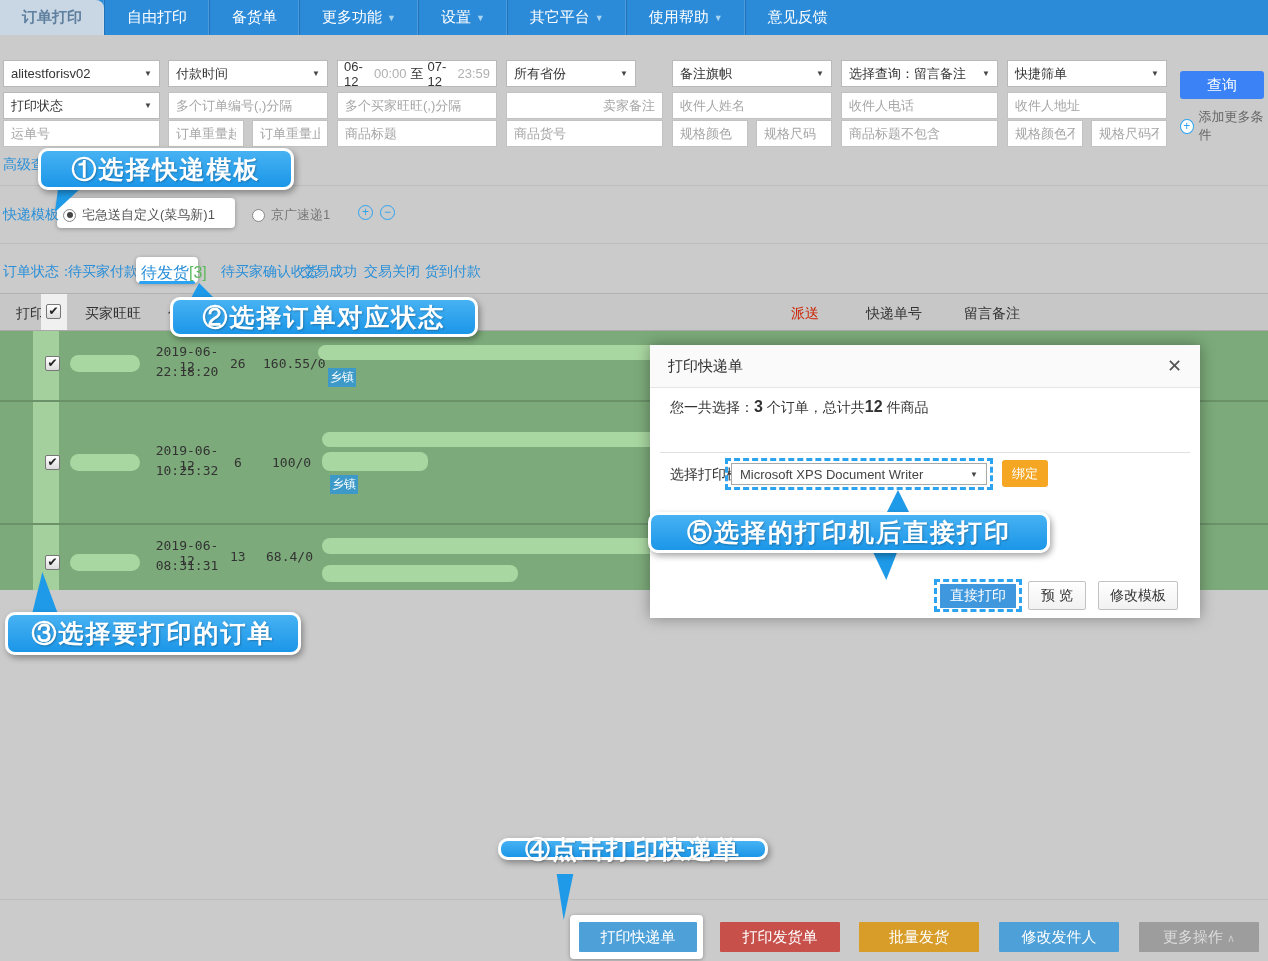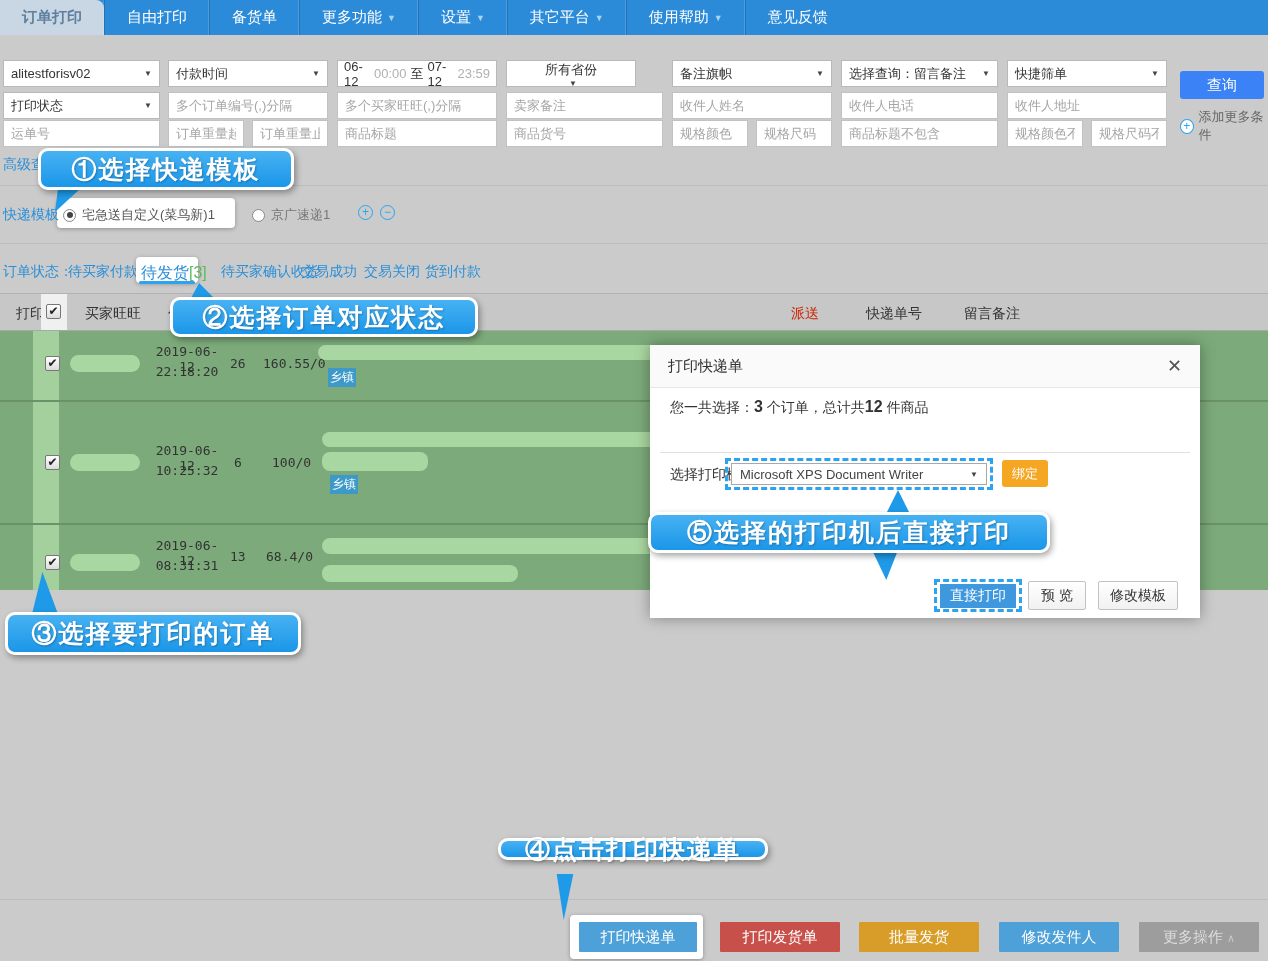--- a/index.html
+++ b/index.html
@@ -113,21 +113,21 @@
     <span>付款时间</span>
     <span class="caret">▼</span>
   </div>
 <div class="abs daterange" style="left:337px;top:60px;width:160px;">
   <span>06-12</span>
     <span class="dim">00:00</span>
     <span>至</span>
     <span>07-12</span>
     <span class="dim">23:59</span>
 </div>
-<div class="abs sel" style="left:506px;top:60px;width:130px;flex-direction:column;">
+<div class="abs sel" style="left:506px;top:60px;width:130px;">
     <span>所有省份</span>
     <span class="caret">▼</span>
   </div>
 <div class="abs sel" style="left:672px;top:60px;width:160px;">
     <span>备注旗帜</span>
     <span class="caret">▼</span>
   </div>
 <div class="abs sel" style="left:841px;top:60px;width:157px;">
     <span>选择查询：留言备注</span>
     <span class="caret">▼</span>
@@ -137,21 +137,21 @@
     <span class="caret">▼</span>
   </div>
 <button class="abs btn-query" style="left:1180px;top:71px;width:84px;height:28px;">查询</button>
 
 <div class="abs sel" style="left:3px;top:92px;width:157px;">
     <span>打印状态</span>
     <span class="caret">▼</span>
   </div>
 <input class="abs inp" style="left: 168px; top: 92px; width: 160px;" placeholder="多个订单编号(,)分隔">
 <input class="abs inp" style="left: 337px; top: 92px; width: 160px;" placeholder="多个买家旺旺(,)分隔">
-<input class="abs inp" style="left: 506px; top: 92px; width: 157px;" placeholder="卖家备注">
+<input class="abs inp" style="left: 506px; top: 92px; width: 157px; text-align: right;" placeholder="卖家备注">
 <input class="abs inp" style="left: 672px; top: 92px; width: 160px;" placeholder="收件人姓名">
 <input class="abs inp" style="left: 841px; top: 92px; width: 157px;" placeholder="收件人电话">
 <input class="abs inp" style="left: 1007px; top: 92px; width: 160px;" placeholder="收件人地址">
 <div class="abs add-more" style="left:1180px;top:108px;">
     <span class="circle-ic">+</span>
     <span>添加更多条件</span>
   </div>
 
 <input class="abs inp" style="left: 3px; top: 120px; width: 157px;" placeholder="运单号">
 <input class="abs inp" style="left: 168px; top: 120px; width: 76px;" placeholder="订单重量起">

